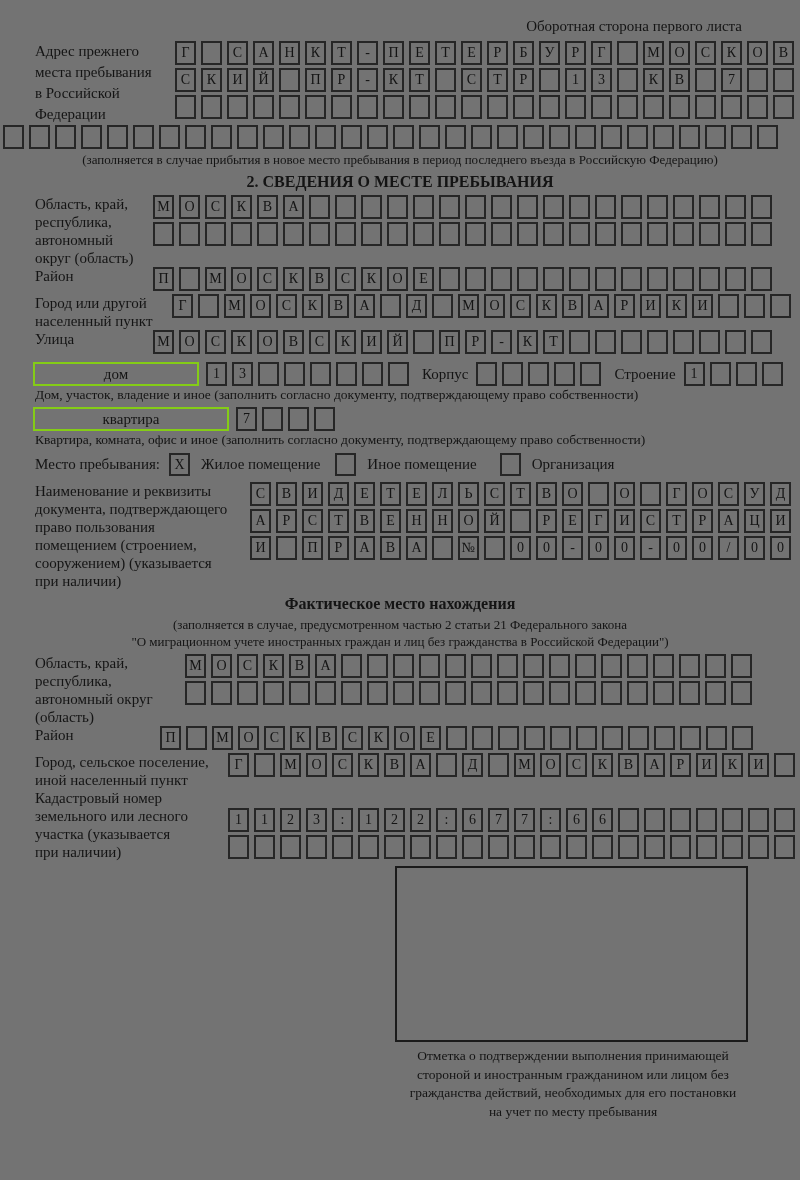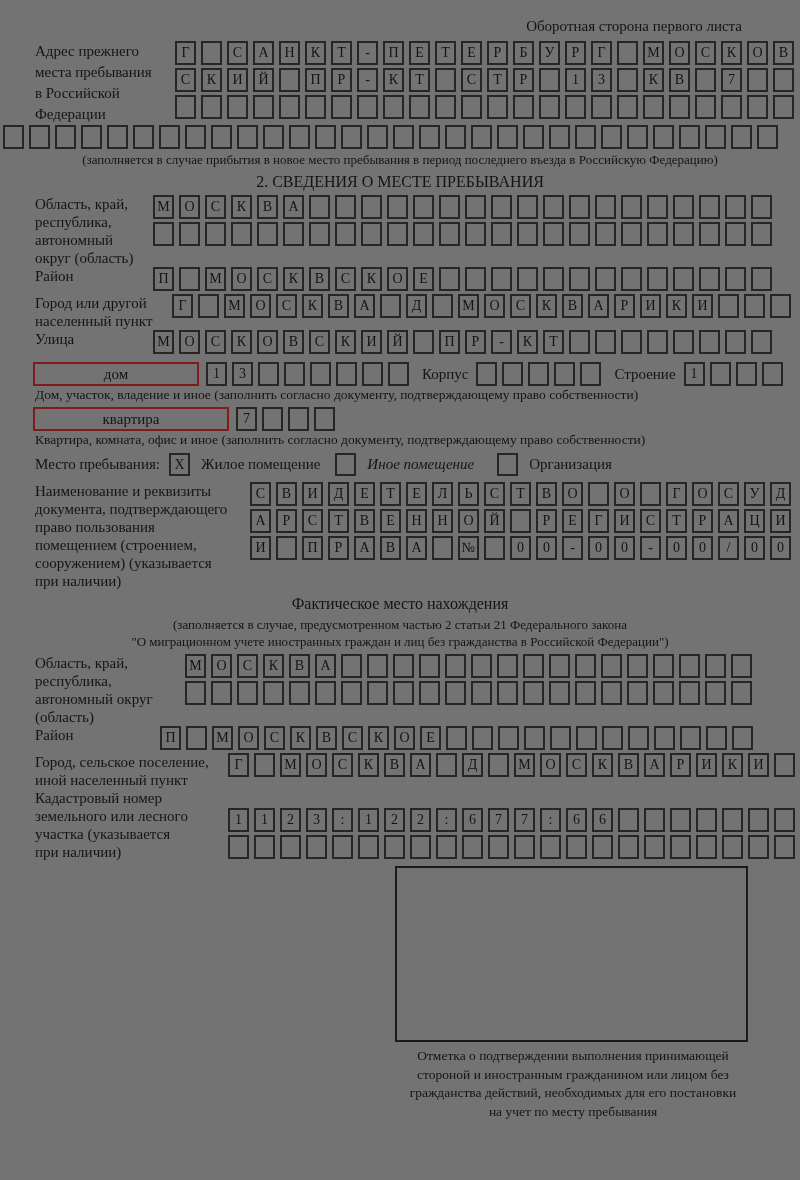--- a/index.html
+++ b/index.html
@@ -9,35 +9,35 @@
   .row{display:flex;align-items:flex-start;margin-left:35px;}
   .lbl{font-size:15px;line-height:18px;flex:none;}
   .lbl div{white-space:nowrap;}
   .boxcol{flex:none;}
   .box-row{display:flex;flex-wrap:nowrap;height:24px;margin-bottom:3px;}
   .c{flex:none;display:inline-flex;align-items:center;justify-content:center;
      width:17px;height:20px;border:2px solid #262626;margin-right:5px;
      font-size:14px;line-height:20px;}
   .full-row{margin-left:3px;}
   .note{font-size:13px;text-align:center;margin-top:1px;}
-  .title{font-size:16px;font-weight:normal;text-align:center;margin-top:5px;}
+  .title{font-size:16px;font-weight:bold;text-align:center;margin-top:5px;}
   .caption{font-size:13.5px;margin:1px 0 0 35px;}
-  .widebox{flex:none;border:2px solid #7f1d1d;height:20px;display:flex;align-items:center;
+  .widebox{flex:none;border:2px solid #84cc16;height:20px;display:flex;align-items:center;
            justify-content:center;font-size:15px;}
   .inline-lbl{font-size:15px;line-height:24px;margin:0 8px;flex:none;}
   .dom-row{display:flex;margin:5px 0 0 33px;}
   .kv-row{display:flex;margin:4px 0 0 33px;}
   .stay-row{display:flex;align-items:center;margin:5px 0 0 35px;font-size:15px;}
   .cb{flex:none;display:inline-flex;align-items:center;justify-content:center;
       width:17px;height:19px;border:2px solid #262626;font-size:14px;}
   .opt{display:flex;align-items:center;}
   .opt .cb{margin-right:11px;}
   .opt-lbl{white-space:nowrap;}
   .o1{margin-left:9px;}
-  .o2{margin-left:15px;font-style:italic;}
+  .o2{margin-left:15px;}
   .o3{margin-left:23px;}
   .stay-note{font-size:13.5px;margin:2px 0 0 245px;}
   .mt4{margin-top:4px;}
   .mt6{margin-top:6px;}
   .doc-lbl{width:215px;}
   .prev-lbl{width:140px;line-height:21px;}
   .reg-lbl{width:118px;}
   .city-lbl{width:137px;}
   .freg-lbl{width:150px;}
   .fray-lbl{width:125px;}

